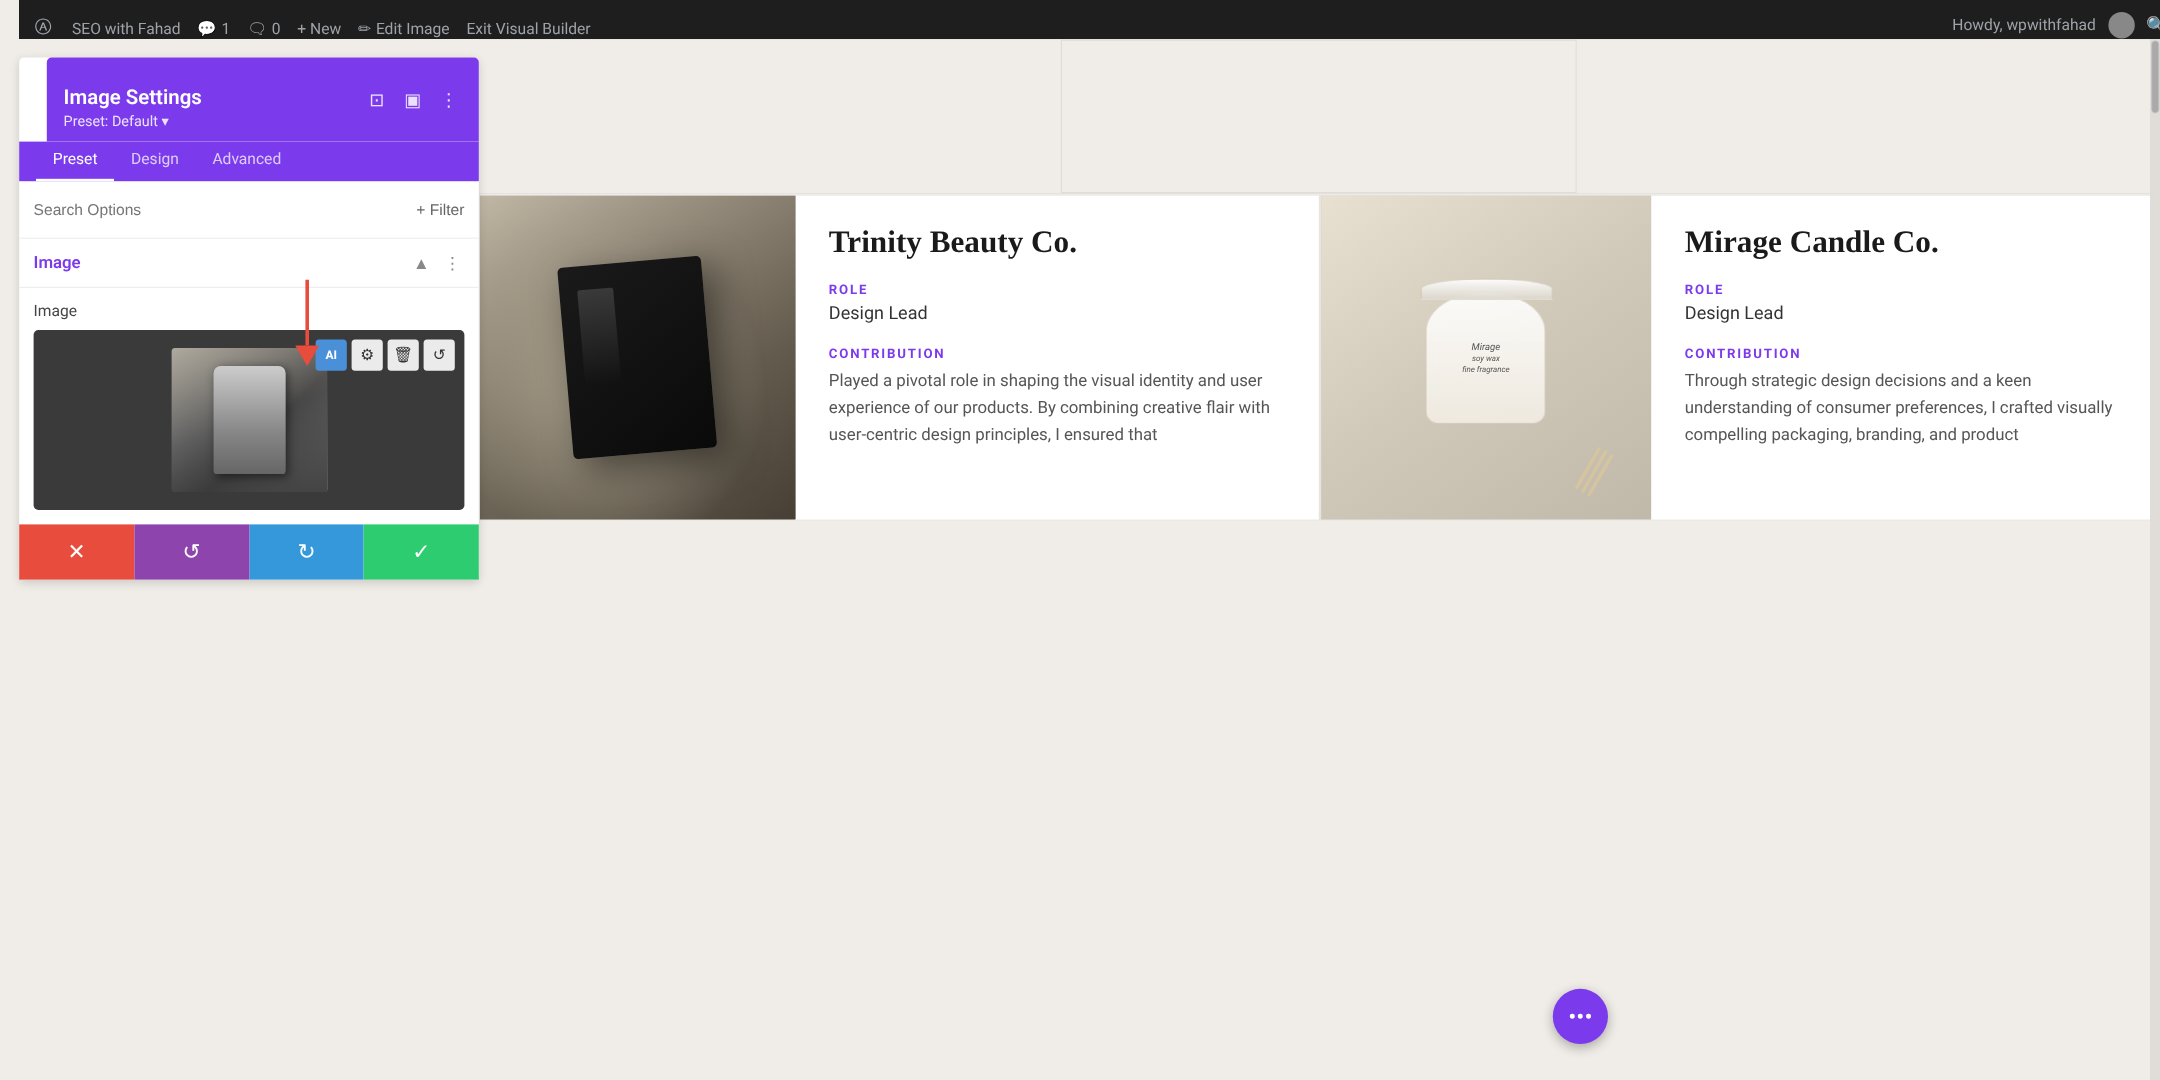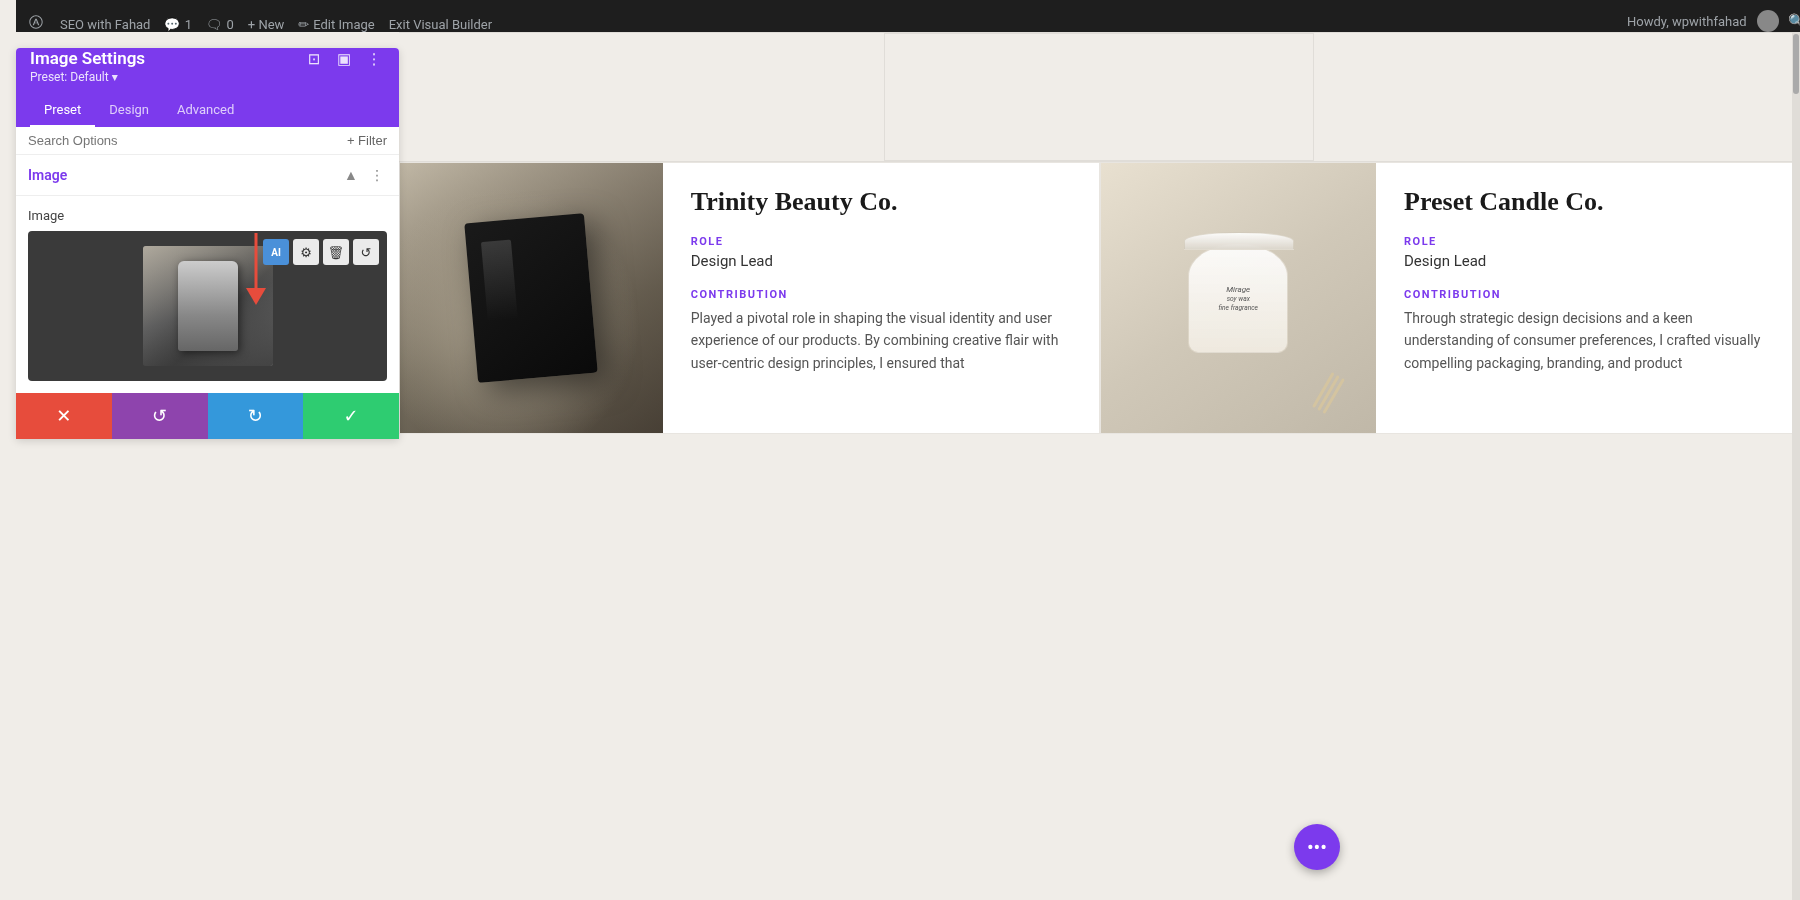--- a/index.html
+++ b/index.html
@@ -65,25 +65,26 @@
       border-radius: 4px;
       margin: 16px 0 0 16px;
       height: fit-content;
       box-shadow: 0 2px 8px rgba(0,0,0,0.15);
       position: relative;
       z-index: 100;
     }
 
     .panel-header {
       background: #7c3aed;
-      padding: 0 14px 10px;
+      padding: 24px 14px 10px;
       border-radius: 4px 4px 0 0;
       display: flex;
       align-items: flex-start;
       justify-content: space-between;
+      margin-left: 23px;
     }
     .panel-title {
       color: #fff;
       font-size: 17px;
       font-weight: 600;
     }
     .panel-preset {
       color: rgba(255,255,255,0.85);
       font-size: 12px;
       margin-top: 2px;
@@ -120,21 +121,21 @@
       cursor: pointer;
       border-bottom: 2px solid transparent;
     }
     .panel-tab.active {
       color: #fff;
       border-bottom: 2px solid #fff;
     }
 
     
     .panel-search-row {
-      padding: 6px 12px;
+      padding: 16px 12px;
       display: flex;
       align-items: center;
       gap: 8px;
       border-bottom: 1px solid #eee;
     }
     .panel-search-input {
       flex: 1;
       border: none;
       outline: none;
       font-size: 13px;
@@ -605,21 +606,21 @@
               <div class="mirage-jar-label">Mirage<br><small>soy wax<br>fine fragrance</small></div>
             </div>
             <div class="mirage-sticks">
               <div class="mirage-stick"></div>
               <div class="mirage-stick"></div>
               <div class="mirage-stick"></div>
             </div>
           </div>
         </div>
         <div class="card-body">
-          <div class="card-company-name">Preset Candle Co.</div>
+          <div class="card-company-name">Mirage Candle Co.</div>
           <div class="card-meta-label">ROLE</div>
           <div class="card-meta-value">Design Lead</div>
           <div class="card-contribution-label">CONTRIBUTION</div>
           <div class="card-contribution-text">Through strategic design decisions and a keen understanding of consumer preferences, I crafted visually compelling packaging, branding, and product</div>
         </div>
       </div>
 
     </div>
   </div>
 </div>

